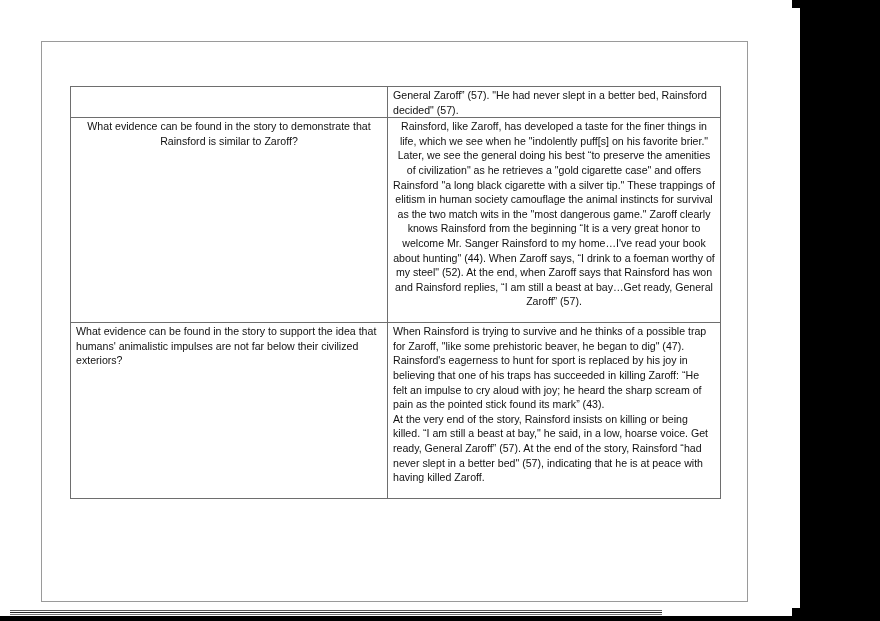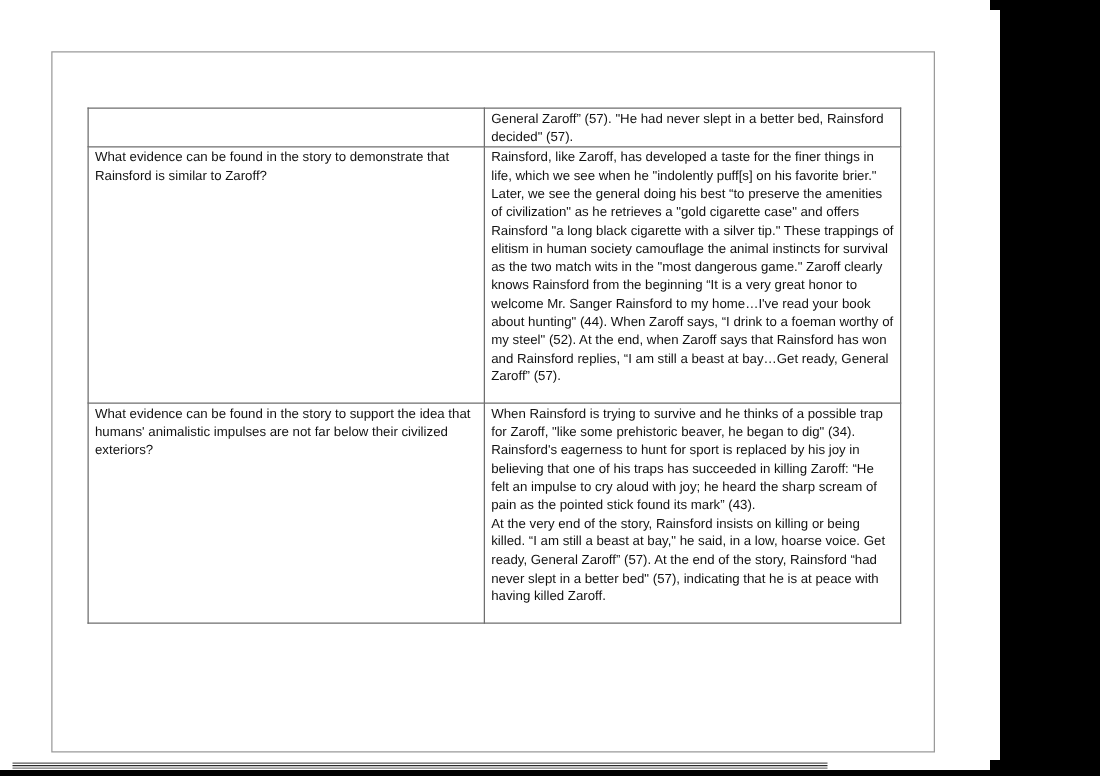--- a/index.html
+++ b/index.html
@@ -35,21 +35,21 @@
     width:650px; border-collapse:collapse; table-layout:fixed;
   }
   table.doc td {
     border:1px solid #6e6e6e; vertical-align:top;
     font-size:10.6px; line-height:14.6px; color:#111;
     padding:1px 5px 0 5px; word-wrap:break-word;
   }
   table.doc col.c1 { width:317px; }
   table.doc col.c2 { width:333px; }
   td.row1 { height:26px; }
-  td.row2 { height:203px; }
+  td.row2 { height:203px;text-align:center; }
   td.row3 { height:174px;margin-left:24px; }
   .para { display:block; }
 </style>
 </head>
 <body>
 
 <div class="canvas-white"></div>
 <div class="canvas-white-top-ext"></div>
 <div class="canvas-corner-black"></div>
 <div class="canvas-bottom-white"></div>
@@ -70,21 +70,21 @@
   </tr>
   <tr>
     <td class="row2">What evidence can be found in the story to demonstrate that Rainsford is similar to Zaroff?</td>
     <td class="row2">
       <span class="para">Rainsford, like Zaroff, has developed a taste for the finer things in life, which we see when he "indolently puff[s] on his favorite brier." Later, we see the general doing his best “to preserve the amenities of civilization" as he retrieves a "gold cigarette case" and offers Rainsford  "a long black cigarette with a silver tip." These trappings of elitism in human society camouflage the animal instincts for survival as the two match wits in the "most dangerous game." Zaroff clearly knows Rainsford from the beginning “It is a very great honor to welcome Mr. Sanger Rainsford to my home…I've read your book about hunting" (44). When Zaroff says, “I drink to a foeman worthy of my steel" (52). At the end, when Zaroff says that Rainsford has won and Rainsford replies, “I am still a beast at bay…Get ready, General Zaroff” (57).</span>
     </td>
   </tr>
   <tr>
     <td class="row3">What evidence can be found in the story to support the idea that humans' animalistic impulses are not far below their civilized exteriors?</td>
     <td class="row3">
-      <span class="para">When Rainsford is trying to survive and he thinks of a possible trap for Zaroff, "like some prehistoric beaver, he began to dig" (34).</span>
+      <span class="para">When Rainsford is trying to survive and he thinks of a possible trap for Zaroff, "like some prehistoric beaver, he began to dig" (47).</span>
       <span class="para">Rainsford's eagerness to hunt for sport is replaced by his joy in believing that one of his traps has succeeded in killing Zaroff: “He felt an impulse to cry aloud with joy; he heard the sharp scream of pain as the pointed stick found its mark” (43).</span>
       <span class="para">At the very end of the story, Rainsford insists on killing or being killed. “I am still a beast at bay," he said, in a low, hoarse voice. Get ready, General Zaroff” (57). At the end of the story, Rainsford “had never slept in a better bed" (57), indicating that he is at peace with having killed Zaroff.</span>
     </td>
   </tr>
 </tbody>
   </table>
 
 <div class="stripes">
   <div></div>
   <div></div>

